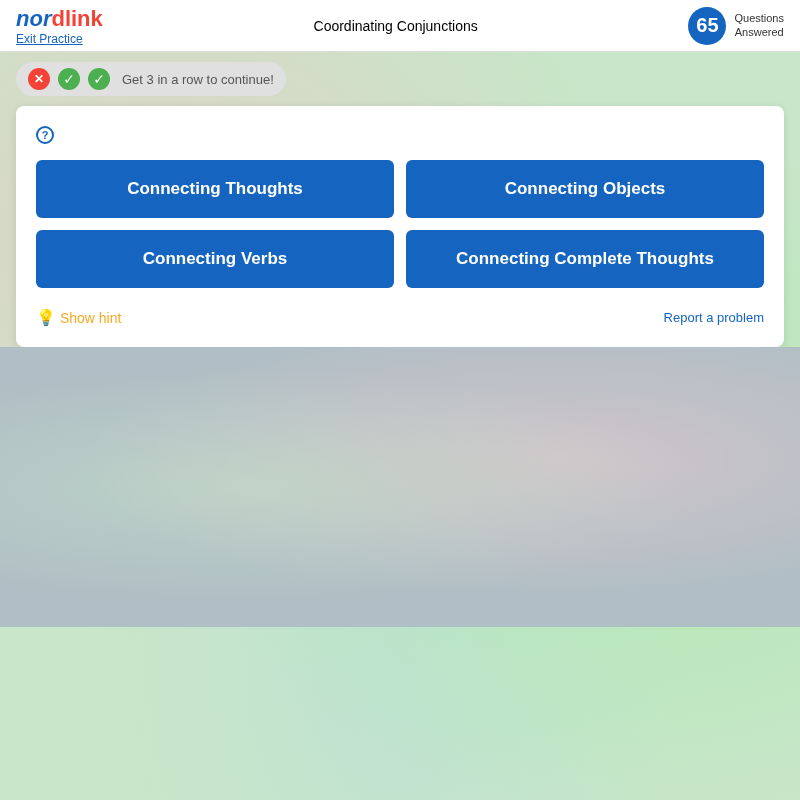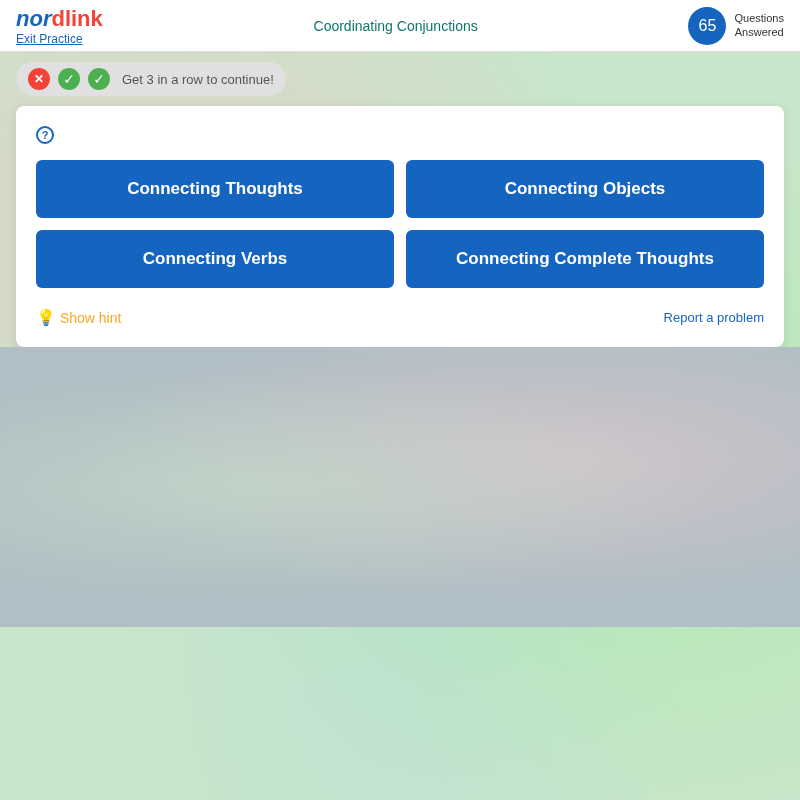--- a/index.html
+++ b/index.html
@@ -46,32 +46,32 @@
 
     .exit-practice {
       color: #1565c0;
       font-size: 12px;
       text-decoration: underline;
       cursor: pointer;
     }
 
     .header-center {
       font-size: 14px;
-      color: #0f766e;
+      color: #000000;
       font-weight: 500;
     }
 
     .questions-circle {
       width: 38px;
       height: 38px;
       background: #1565c0;
       border-radius: 50%;
       color: white;
-      font-size: 16px;
-      font-weight: normal;
+      font-size: 20px;
+      font-weight: bold;
       display: flex;
       align-items: center;
       justify-content: center;
     }
 
     .questions-label {
       font-size: 11px;
       color: #333;
       text-align: center;
       line-height: 1.2;

